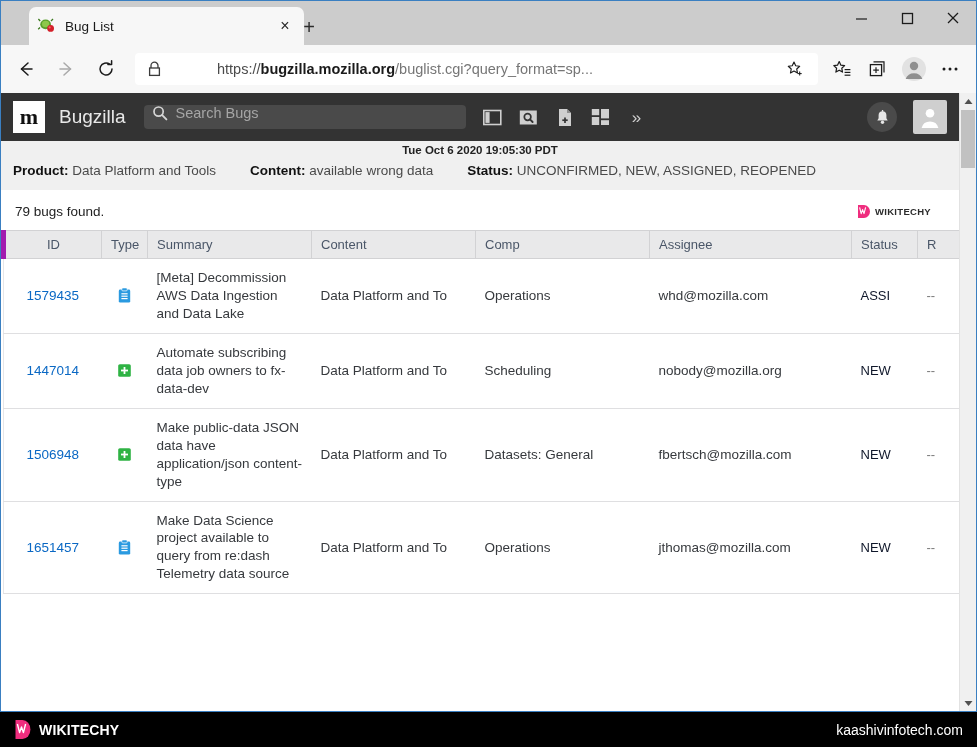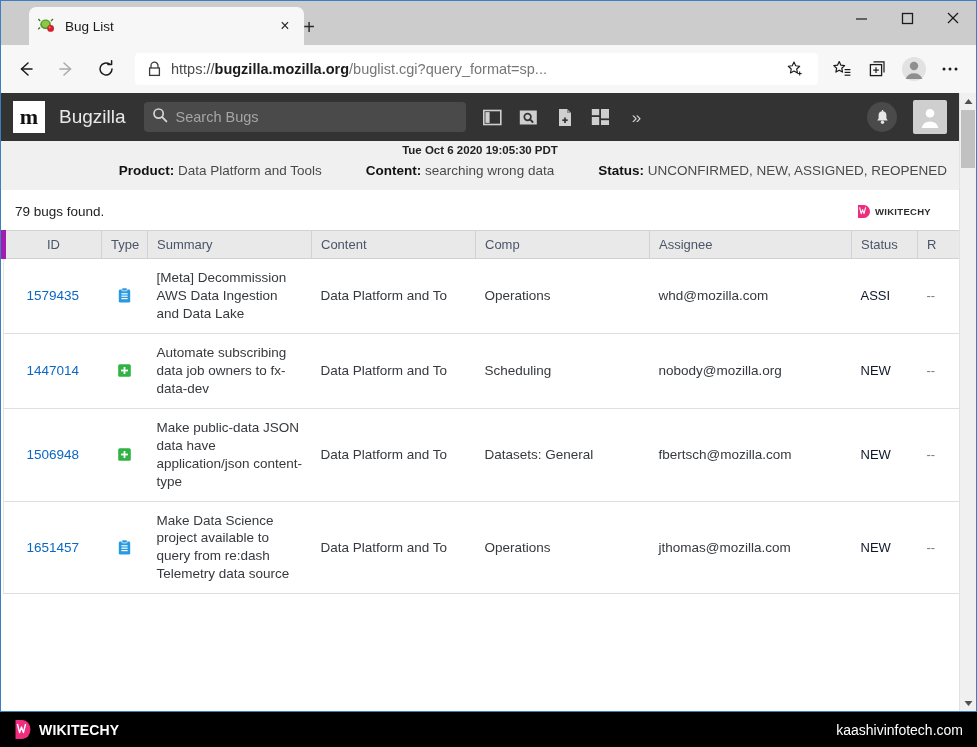--- a/index.html
+++ b/index.html
@@ -40,59 +40,59 @@
   
   .navbar{height:48px;background:#f7f7f7;display:flex;align-items:center;padding:0 8px;box-sizing:border-box;}
   .navbtn{width:34px;height:34px;display:flex;align-items:center;justify-content:center;margin-right:6px;border-radius:4px;}
   .navbtn.dim svg{opacity:.35;}
   .urlbar{
     flex:1 1 auto;height:32px;background:#ffffff;border-radius:4px;
     display:flex;align-items:center;padding:0 6px;box-sizing:border-box;margin:0 6px;
     position:relative;
   }
   .lockwrap{width:26px;display:flex;align-items:center;justify-content:center;flex:0 0 auto;}
-  .urltext{font-size:14.5px;color:#767676;white-space:nowrap;overflow:hidden;flex:1 1 auto;padding-left:4px;}
+  .urltext{font-size:14.5px;color:#767676;white-space:nowrap;overflow:hidden;flex:1 1 auto;padding-left:4px;margin-left:46px;}
   .urltext b{color:#1b1b1b;font-weight:700;}
   .urltext i{font-style:normal;color:#4b4b4b;}
   .star{width:34px;height:30px;display:flex;align-items:center;justify-content:center;flex:0 0 auto;}
   .tbicon{width:36px;height:34px;display:flex;align-items:center;justify-content:center;flex:0 0 auto;}
 
   
   .viewport{position:relative;height:619px;background:#ffffff;overflow:hidden;}
   .pagecanvas{position:absolute;left:0;top:0;right:17px;bottom:0;overflow:hidden;background:#fff;}
 
   
   .bzheader{height:48px;background:#333333;display:flex;align-items:center;padding:0 12px;box-sizing:border-box;}
   .bzlogo{
     width:32px;height:32px;background:#ffffff;flex:0 0 auto;
     display:flex;align-items:center;justify-content:center;
     font-family:"Liberation Serif", serif;font-weight:700;font-size:22px;color:#111;line-height:1;
   }
   .bzname{color:#e8e8e8;font-size:19px;margin-left:14px;margin-right:18px;flex:0 0 auto;}
   .bzsearch{
-    width:322px;height:30px;background:#4a4a4a;border-radius:4px;flex:0 0 auto;
-    display:flex;align-items:center;padding:0 8px;box-sizing:border-box;
+    width:322px;height:24px;background:#4a4a4a;border-radius:4px;flex:0 0 auto;
+    display:flex;align-items:flex-start;padding:0 8px;box-sizing:border-box;
   }
   .bzsearch .ph{color:#a5a5a5;font-size:14.5px;margin-left:8px;}
   .bzicons{display:flex;align-items:center;margin-left:16px;gap:14px;flex:0 0 auto;}
   .bzicons .bi{width:22px;height:22px;display:flex;align-items:center;justify-content:center;}
   .bzspacer{flex:1 1 auto;}
   .bell{
     width:30px;height:30px;border-radius:50%;background:#4a4a4a;flex:0 0 auto;
     display:flex;align-items:center;justify-content:center;
   }
   .avatar{
     width:34px;height:34px;background:#cfcfcf;margin-left:16px;flex:0 0 auto;
     display:flex;align-items:center;justify-content:center;border-radius:2px;
   }
 
   
   .content{background:#f0f0f0;padding:0;}
   .timestamp{text-align:center;font-size:11.5px;font-weight:700;color:#222;padding:3px 0 7px;}
-  .filters{font-size:13.5px;color:#444;padding:0 12px 12px;display:flex;gap:44px;justify-content:flex-end;}
+  .filters{font-size:13.5px;color:#444;padding:0 12px 12px;display:flex;gap:34px;}
   .filters b{color:#111;font-weight:700;}
   .filters span.val{color:#4a4a4a;}
   .resultsbar{background:#ffffff;padding:12px 14px 10px;position:relative;}
   .found{font-size:13.5px;color:#222;}
   .wmark{position:absolute;right:28px;top:14px;display:flex;align-items:center;gap:4px;}
   .wmark .wt{font-size:9.5px;font-weight:700;color:#2b2b2b;letter-spacing:.3px;}
 
   
   table.buglist{border-collapse:collapse;width:100%;table-layout:fixed;background:#fff;}
   table.buglist th{
@@ -320,21 +320,21 @@
 
       <div class="content">
         <div class="timestamp">Tue Oct 6 2020 19:05:30 PDT</div>
         <div class="filters">
           <span>
             <b>Product:</b>
             <span class="val">Data Platform and Tools</span>
           </span>
           <span>
             <b>Content:</b>
-            <span class="val">searching wrong data</span>
+            <span class="val">available wrong data</span>
           </span>
           <span>
             <b>Status:</b>
             <span class="val">UNCONFIRMED, NEW, ASSIGNED, REOPENED</span>
           </span>
         </div>
 
         <div class="resultsbar">
           <span class="found">79 bugs found.</span>
           <span class="wmark">

